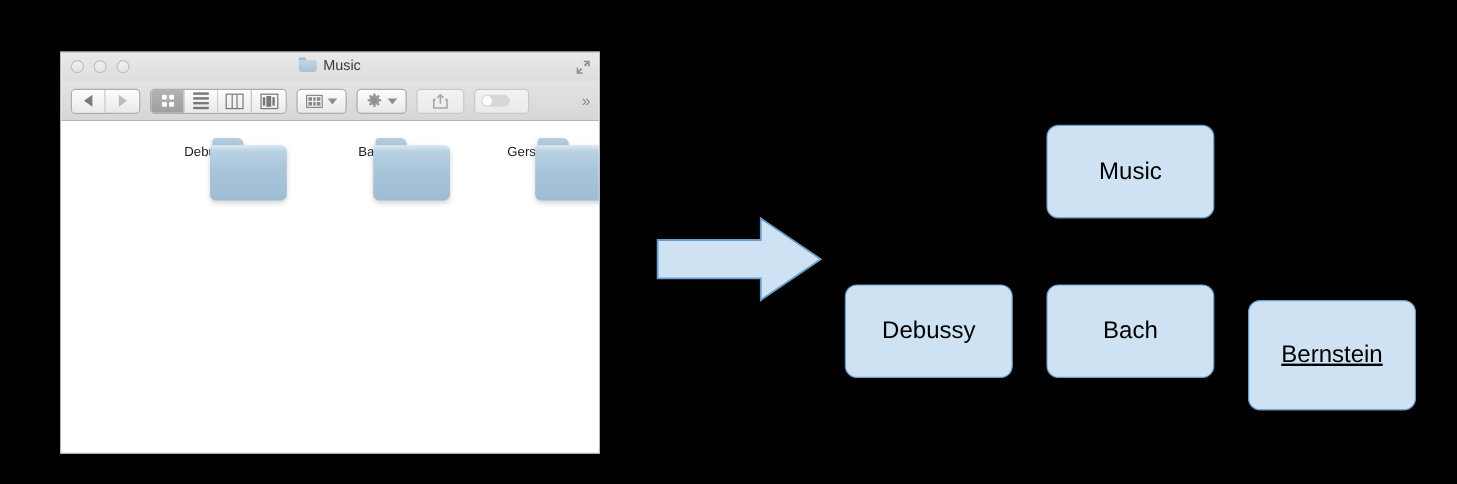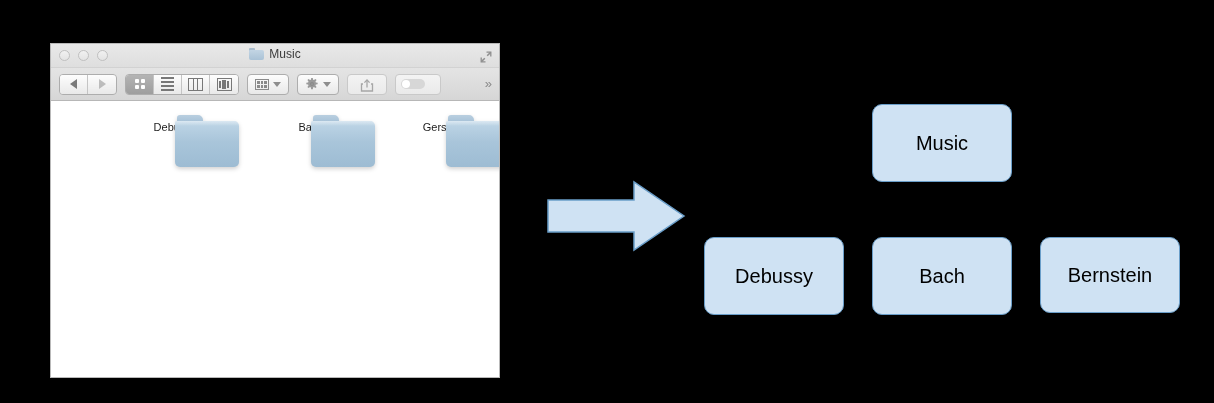--- a/index.html
+++ b/index.html
@@ -308,21 +308,21 @@
     align-items: center;
     justify-content: center;
     box-sizing: border-box;
     color: #000000;
     font-size: 20px;
     font-family: "Liberation Sans", sans-serif;
   }
   #node-music    { left: 872px; top: 104px; width: 140px; height: 78px; }
   #node-debussy  { left: 704px; top: 237px; width: 140px; height: 78px; }
   #node-bach     { left: 872px; top: 237px; width: 140px; height: 78px; }
-  #node-bernstein{ left: 1040px; top: 237px; width: 140px; height: 76px; }
+  #node-bernstein{ left: 1040px; top: 250px; width: 140px; height: 92px; text-decoration: underline; }
 </style>
 </head>
 <body>
 
 <div id="finder-window">
 
   <div id="titlebar">
     <div class="traffic-lights">
       <span class="tl-dot"></span>
       <span class="tl-dot"></span>

